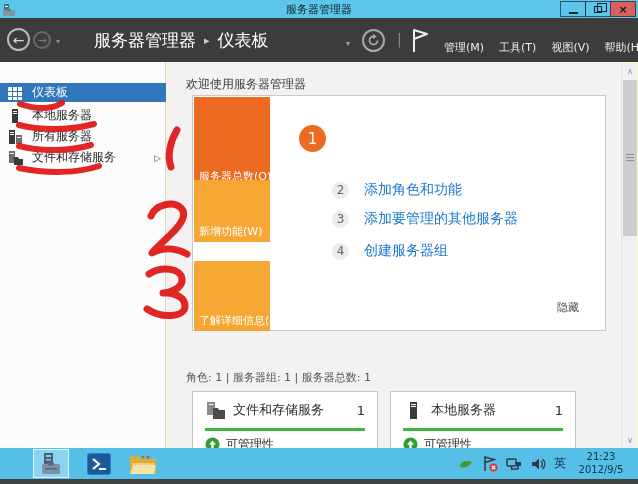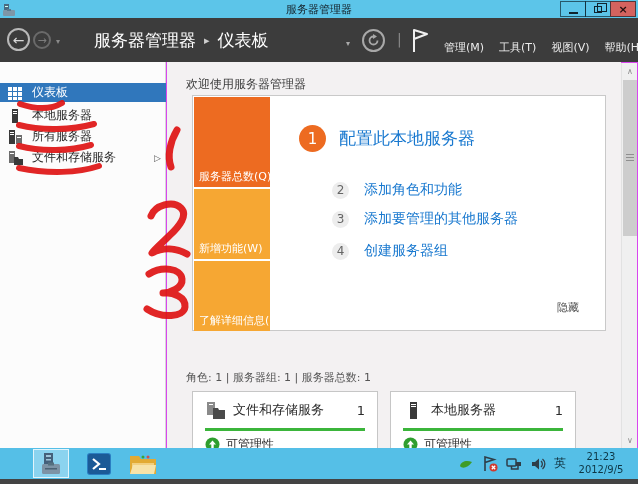--- a/index.html
+++ b/index.html
@@ -1,17 +1,17 @@
 <!DOCTYPE html>
 <html><head>
 <meta charset="utf-8">
 <style>
   * { margin:0; padding:0; box-sizing:border-box; }
   body { background:#888; font-family:"DejaVu Sans","Liberation Sans",sans-serif; }
-  .screen { position:relative; width:638px; height:484px; overflow:hidden; background:#d946ef; box-shadow:0 0 0 1px #9ab; }
+  .screen { position:relative; width:638px; height:484px; overflow:hidden; background:#fef9c3; box-shadow:0 0 0 1px #9ab; }
 
   
   .titlebar { position:absolute; left:0; top:0; width:638px; height:18px; background:#5cc5e9; }
   .app-icon { position:absolute; left:3px; top:2px; width:14px; height:13px; }
   .win-title { position:absolute; left:0; right:0; top:2px; text-align:center; font-size:11px; color:#15232b; }
   .win-controls { position:absolute; right:2px; top:1px; display:flex; }
   .wc { width:26px; height:16px; border:1px solid rgba(10,30,40,.65); display:flex; align-items:center; justify-content:center; margin-left:-1px; cursor:pointer; }
   .wc.close { background:#d4635f; font-size:11px; font-weight:bold; color:#201010; }
   .min-bar { width:9px; height:2px; background:#10242e; margin-top:7px; }
   .rest-box { position:relative; width:8px; height:7px; border:1px solid #10242e; }
@@ -40,21 +40,21 @@
   .side-item.sel { background:#3077bc; color:#fff; }
   .side-item .sub { position:absolute; right:5px; font-size:9px; color:#555; }
 
   
   .content { position:absolute; left:167px; top:62px; width:454px; height:386px; background:#f3f1f2;text-decoration:underline; }
   .welcome-title { position:absolute; left:19px; top:14px; font-size:12px; color:#3c3c3c; }
   .panel { position:absolute; left:25px; top:33px; width:414px; height:236px; background:#fff; border:1px solid #c9c9c9; }
   .qtile { position:absolute; left:1px; width:76px; color:#fff; font-size:11px; cursor:pointer; }
   .qtile span { position:absolute; left:5px; bottom:3px; white-space:nowrap; }
   .qt1 { top:1px; height:90px; background:#ed6b21; }
-  .qt2 { top:93px; height:70px; background:#f6a733; }
+  .qt2 { top:84px; height:62px; background:#f6a733; }
   .qt3 { top:165px; height:70px; background:#f6a733; }
   .step { position:absolute; display:flex; align-items:center; cursor:pointer; }
   .stepnum { border-radius:50%; display:flex; align-items:center; justify-content:center; }
   .s1 { left:106px; top:29px; }
   .s1 .stepnum { width:27px; height:27px; background:#ed6b21; color:#fff; font-size:15px; }
   .s1 .steplabel { margin-left:13px; font-size:17px; color:#1878cf; }
   .s234 .stepnum { width:17px; height:17px; background:#ededed; color:#666; font-size:12px; }
   .s234 .steplabel { margin-left:15px; font-size:14px; color:#1878cf; }
   .s2 { left:139px; top:85px; } .s3 { left:139px; top:114px; } .s4 { left:139px; top:146px; }
   .hide-link { position:absolute; right:26px; top:204px; font-size:11px; color:#4a4a4a; cursor:pointer; }
@@ -219,21 +219,20 @@
         </div>
       <div class="qtile qt2">
           <span>新增功能(W)</span>
         </div>
       <div class="qtile qt3">
           <span>了解详细信息(L)</span>
         </div>
 
       <div class="step s1">
         <span class="stepnum">1</span>
-        <span class="steplabel">配置此本地服务器</span>
       </div>
       <div class="step s234 s2">
         <span class="stepnum">2</span>
         <span class="steplabel">添加角色和功能</span>
       </div>
       <div class="step s234 s3">
         <span class="stepnum">3</span>
         <span class="steplabel">添加要管理的其他服务器</span>
       </div>
       <div class="step s234 s4">

